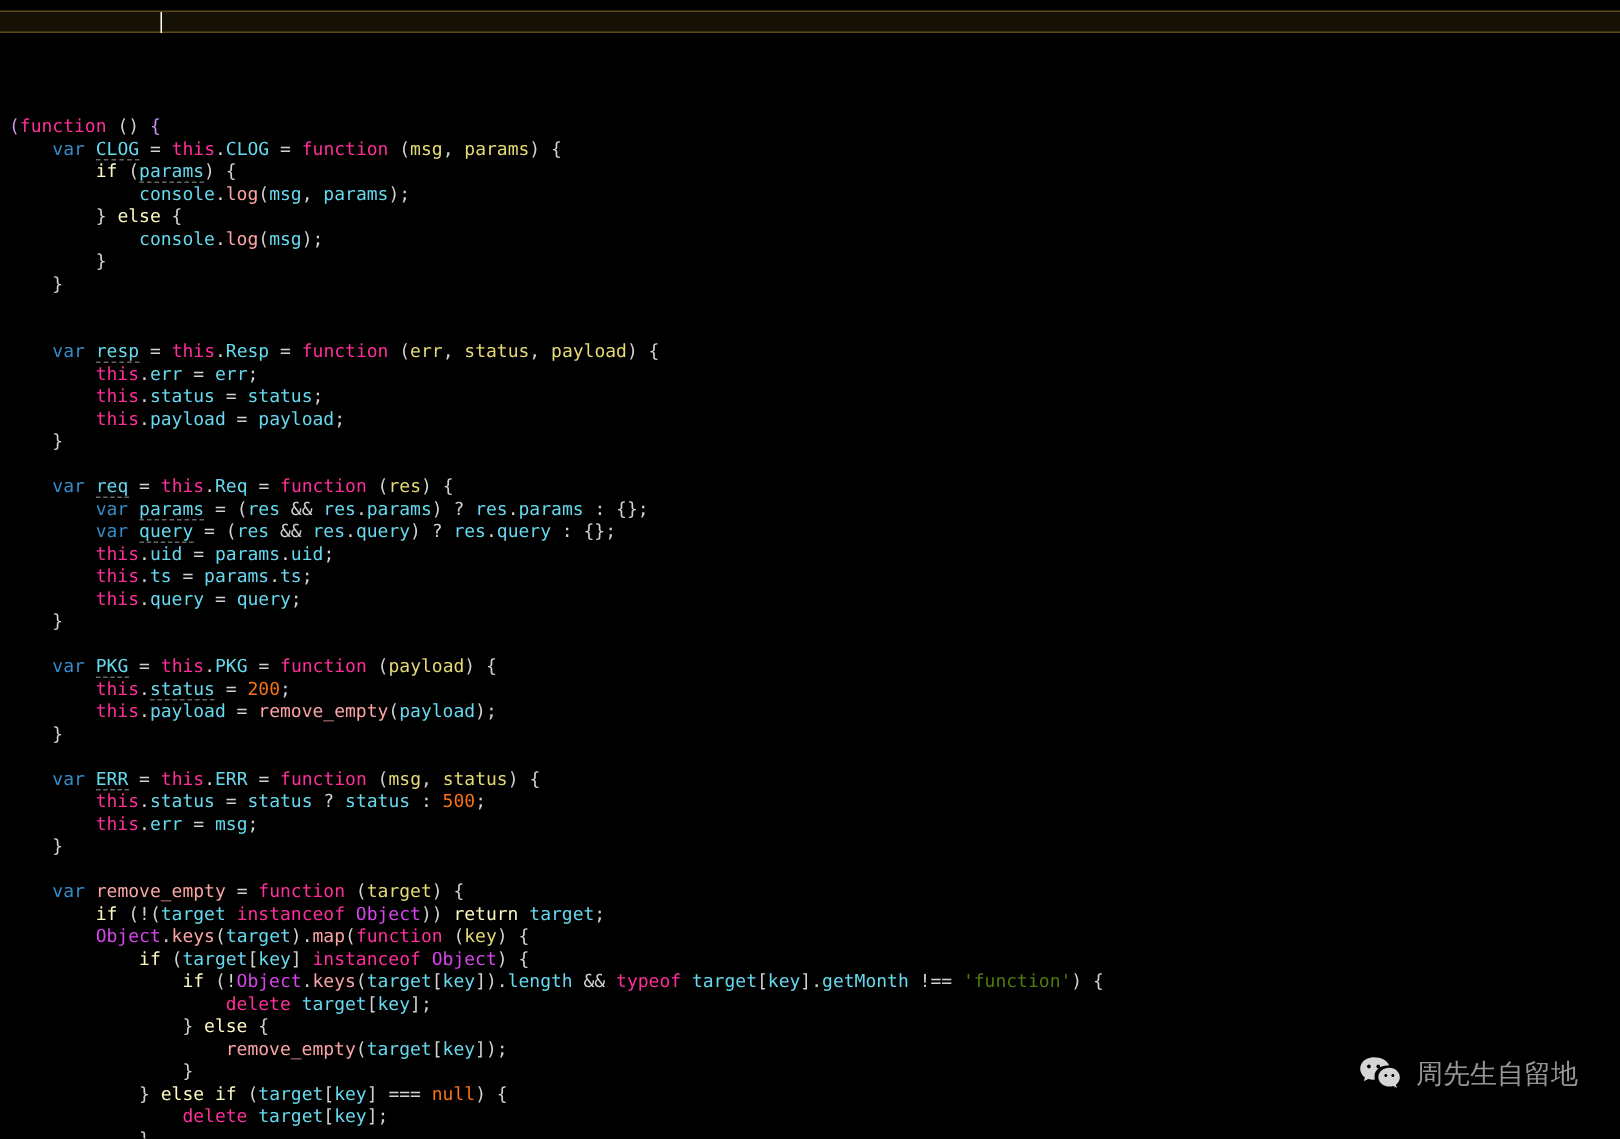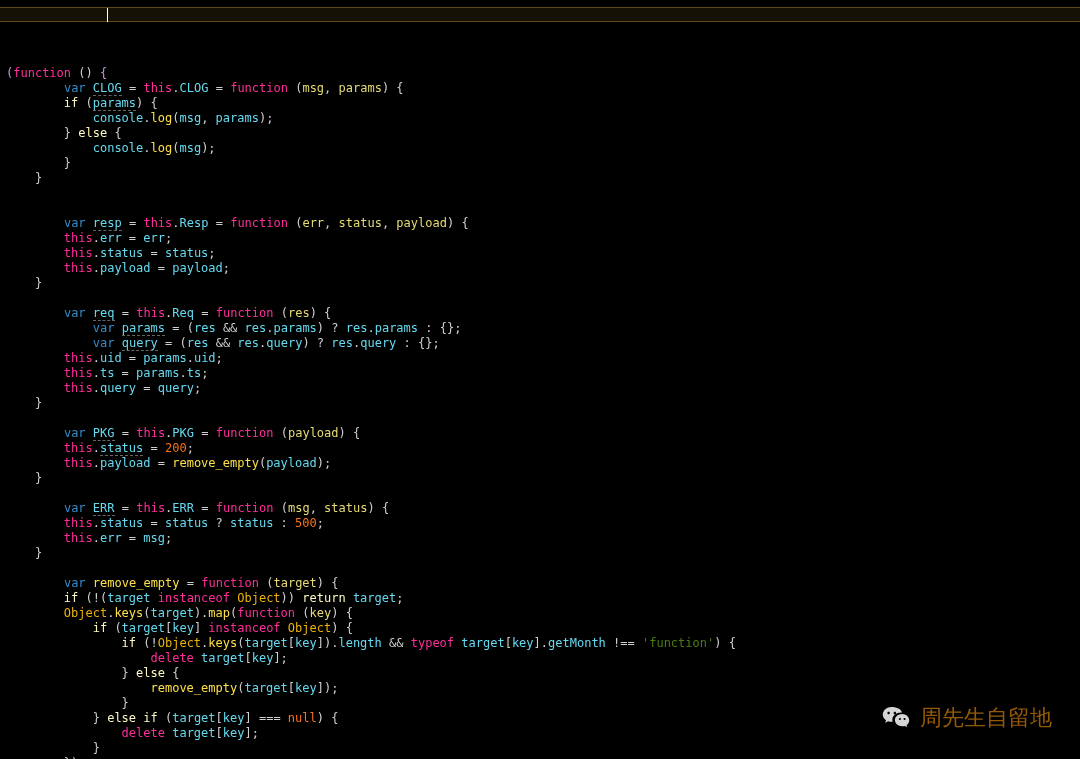--- a/index.html
+++ b/index.html
@@ -10,21 +10,21 @@
     font-family: "Consolas", "Menlo", "DejaVu Sans Mono", monospace;
     font-size: 12px;
     line-height: 15px;
     overflow: hidden;
     position: relative;
   }
   .editor {
     width: 100%;
     height: 100%;
     position: relative;
-    padding: 6px 6px;
+    padding: 17px 6px;
     white-space: pre;
     color: #d0d0d0;
   }
   .hl-line {
     position: absolute;
     left: 0; top: 7px; width: 100%; height: 15px;
     background: rgba(180,140,40,0.12);
     border-top: 1px solid rgba(200,160,60,0.4);
     border-bottom: 1px solid rgba(200,160,60,0.4);
     pointer-events: none;
@@ -33,40 +33,40 @@
     position: absolute;
     left: 107px; top: 8px;
     width: 1px; height: 14px;
     background: #ffffff;
     pointer-events: none;
   }
   .code { position: relative; z-index: 1; }
   .line { height: 15px; }
   .c-pur { color: #c792ea; }
   .c-mag { color: #ff2e9b; }
-  .c-blue { color: #358ccb; margin-left: 29px; }
+  .c-blue { color: #358ccb; }
   .c-cyan { color: #66d9ef; }
   .c-yel  { color: #e6db74; }
   .c-pink { color: #fef9c3; }
-  .c-fun  { color: #fde047; }
-  .c-key  { color: #eab308; }
+  .c-fun  { color: #fca5a5; }
+  .c-key  { color: #d946ef; }
   .c-num  { color: #f97316; }
   .c-str  { color: #4d7c0f; }
   .c-op   { color: #d0d0d0; }
   .underline { border-bottom: 1px dashed #666; }
   .watermark {
     position: absolute;
     right: 28px;
     bottom: 30px;
     display: flex;
     align-items: center;
     gap: 10px;
-    color: #a16207;
+    color: #a3a3a3;
     font-family: "PingFang SC","Microsoft YaHei",sans-serif;
-    font-size: 22px;
+    font-size: 18px;
     font-weight: 400;
     z-index: 5;
     pointer-events: none;
     opacity: 0.92;
   }
   .watermark svg { width: 28px; height: 24px; fill: #e8e8e8; }
 </style>
 </head>
 <body>
 

